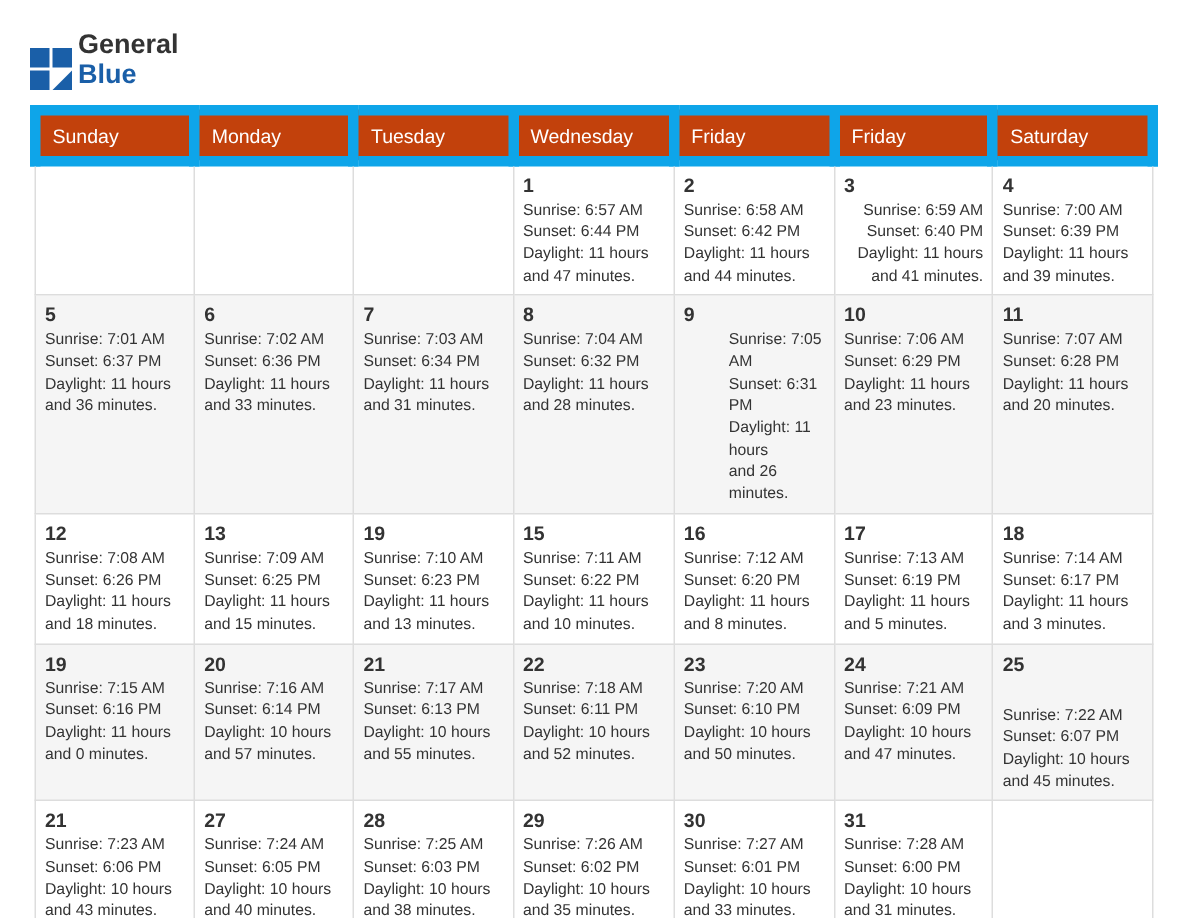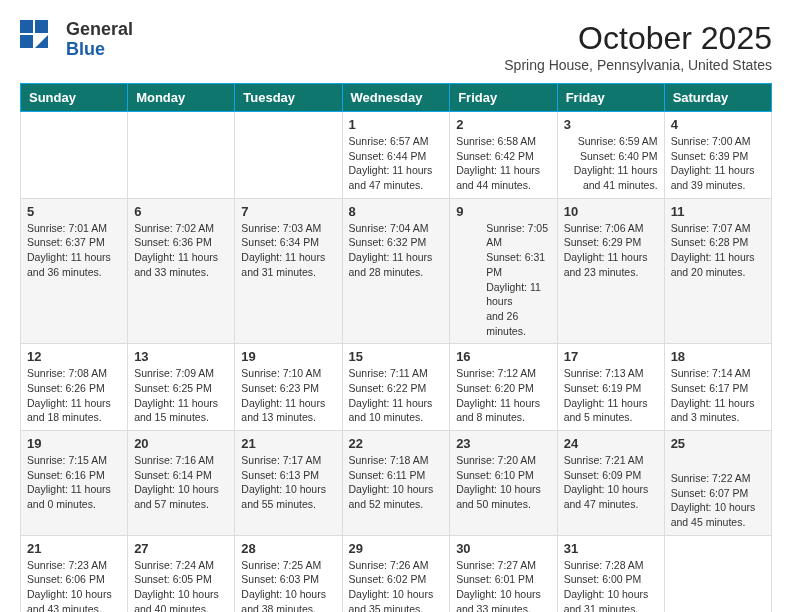--- a/index.html
+++ b/index.html
@@ -11,22 +11,22 @@
       padding: 20px;
     }
     .header {
       display: flex;
       justify-content: space-between;
       align-items: flex-start;
       margin-bottom: 10px;
     }
     .logo {
       display: flex;
-      align-items: flex-start;
-      gap: 18px;
+      align-items: flex-end;
+      gap: 4px;
     }
     .logo-text {
       font-size: 18px;
       font-weight: bold;
       line-height: 1.1;
     }
     .logo-general { color: #333; }
     .logo-blue { color: #1a5fa8; }
     .logo-icon {
       width: 28px;
@@ -43,27 +43,27 @@
     .subtitle {
       font-size: 14px;
       color: #444;
     }
     .calendar {
       width: 100%;
       border-collapse: collapse;
       border: 1px solid #ccc;
     }
     .calendar th {
-      background-color: #0f766e;
+      background-color: #c2410c;
       color: #fff;
       font-size: 13px;
-      font-weight: bold;
+      font-weight: normal;
       padding: 6px 8px;
       text-align: left;
-      border: 1px solid #0ea5e9;
+      border: 7px solid #0ea5e9;
     }
     .calendar td {
       vertical-align: top;
       padding: 5px 6px;
       border: 1px solid #ddd;
       width: 108px;
       min-height: 80px;
       font-size: 10.5px;
       color: #333;
       background: #fff;
@@ -94,24 +94,20 @@
       <rect x="0" y="0" width="13" height="13" fill="#1a5fa8"></rect>
       <rect x="15" y="0" width="13" height="13" fill="#1a5fa8"></rect>
       <rect x="0" y="15" width="13" height="13" fill="#1a5fa8"></rect>
       <polygon points="15,28 28,15 28,28" fill="#1a5fa8"></polygon>
     </svg>
     <div class="logo-text">
       <div class="logo-general">General</div>
       <div class="logo-blue">Blue</div>
     </div>
   </div>
-  <div class="title-area">
-    <div class="month-title">October 2025</div>
-    <div class="subtitle">Spring House, Pennsylvania, United States</div>
-  </div>
 </div>
 
 <table class="calendar">
   <thead>
     <tr>
     <th>Sunday</th>
         <th>Monday</th>
         <th>Tuesday</th>
         <th>Wednesday</th>
         <th>Friday</th>

